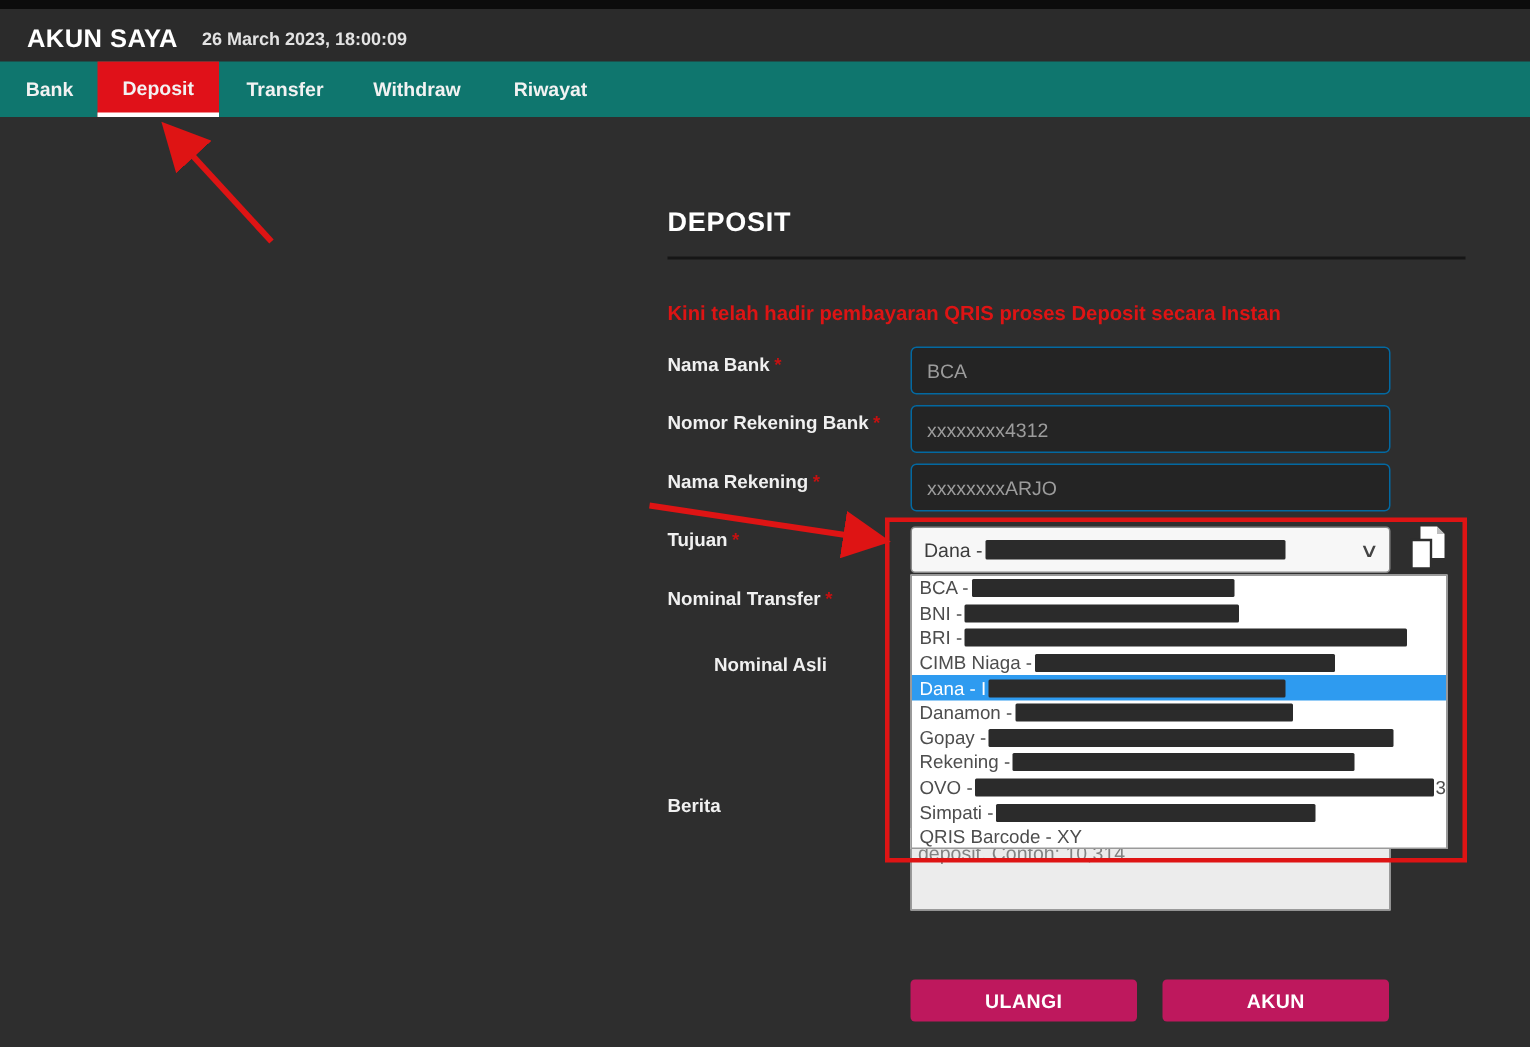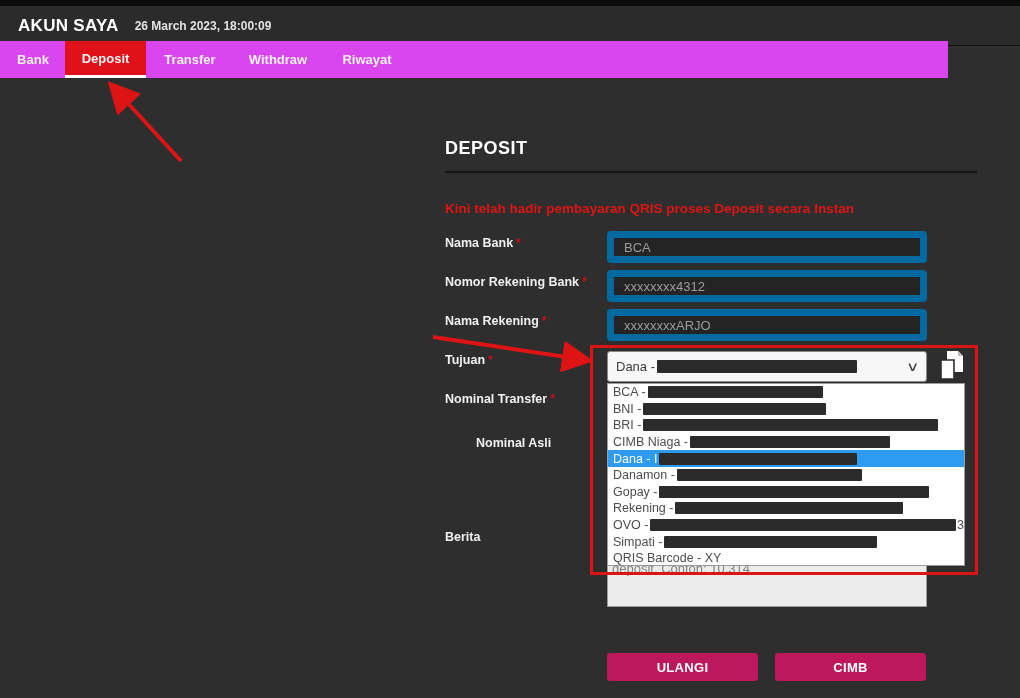--- a/index.html
+++ b/index.html
@@ -7,39 +7,39 @@
   body {
     font-family: "Liberation Sans", "DejaVu Sans", sans-serif;
     background:#2e2e2e; position:relative; overflow:hidden;
   }
   
   .topstrip { position:absolute; left:0; top:0; width:1020px; height:6px; background:#0c0c0c; }
   .header { position:absolute; left:0; top:6px; width:1020px; height:40px; background:#2b2b2b;
             display:flex; align-items:center; border-bottom:1px solid #111; }
   .app-title { color:#fff; font-weight:bold; font-size:17px; margin-left:18px; letter-spacing:.3px; }
   .app-date  { color:#e3e3e3; font-weight:bold; font-size:12px; margin-left:16px; }
-  .nav { position:absolute; left:0; top:41px; width:948px; height:37px; background:#d946ef; }
+  .nav { position:absolute; left:0; top:41px; width:1020px; height:37px; background:#0f766e; }
   .nav-tab { position:absolute; top:0; height:37px; display:flex; align-items:center; justify-content:center;
              color:#f2f2f2; font-size:13px; font-weight:bold; cursor:pointer; }
   .nav-tab.t0 { left:10px;  width:46px; }
   .nav-tab.t1 { left:65px;  width:81px; background:#e01119; border-bottom:3px solid #fff; }
   .nav-tab.t2 { left:160px; width:60px; }
   .nav-tab.t3 { left:245px; width:66px; }
   .nav-tab.t4 { left:338px; width:58px; }
 
   
   .form-title { position:absolute; left:445px; top:138px; color:#fff; font-size:18px;
                 font-weight:bold; letter-spacing:.5px; }
   .form-hr { position:absolute; left:445px; top:171px; width:532px; height:2px; background:#161616; }
   .notice { position:absolute; left:445px; top:201px; width:540px; color:#dd1414;
             font-size:13.5px; font-weight:bold; }
   .flabel { position:absolute; left:445px; color:#f0f0f0; font-size:12.5px; font-weight:bold; }
   .req { color:#c41111; margin-left:3px; }
   .tinput { position:absolute; left:607px; width:320px; height:32px; background:#242424;
-            border:7px solid #0369a1; border-radius:4px; color:#9c9c9c; font-size:13px;
+            border:1px solid #0369a1; border-radius:4px; color:#9c9c9c; font-size:13px;
             padding:0 10px; font-family:"Liberation Sans",sans-serif; }
   .l-namabank { top:236px; } .i-namabank { top:231px; }
   .l-norek    { top:275px; } .i-norek    { top:270px; }
   .l-namarek  { top:314px; } .i-namarek  { top:309px; }
   .l-tujuan   { top:353px; }
   .l-nomtrans { top:392px; }
   .l-nomasli  { top:436px;padding-left:31px; }
   .l-berita   { top:530px; }
 
   
@@ -188,13 +188,13 @@
   <defs>
     <marker id="ah" markerWidth="9" markerHeight="8" refX="6" refY="4" orient="auto">
       <path d="M0,0 L8,4 L0,8 z" fill="#de1414"></path>
     </marker>
   </defs>
   <line x1="181" y1="161" x2="113" y2="87" stroke="#de1414" stroke-width="4" marker-end="url(#ah)"></line>
   <line x1="433" y1="337" x2="586" y2="360" stroke="#de1414" stroke-width="4" marker-end="url(#ah)"></line>
 </svg>
 
 <button class="btn btn-ulangi">ULANGI</button>
-<button class="btn btn-kirim">CIMB</button>
+<button class="btn btn-kirim">AKUN</button>
 
 </body></html>

